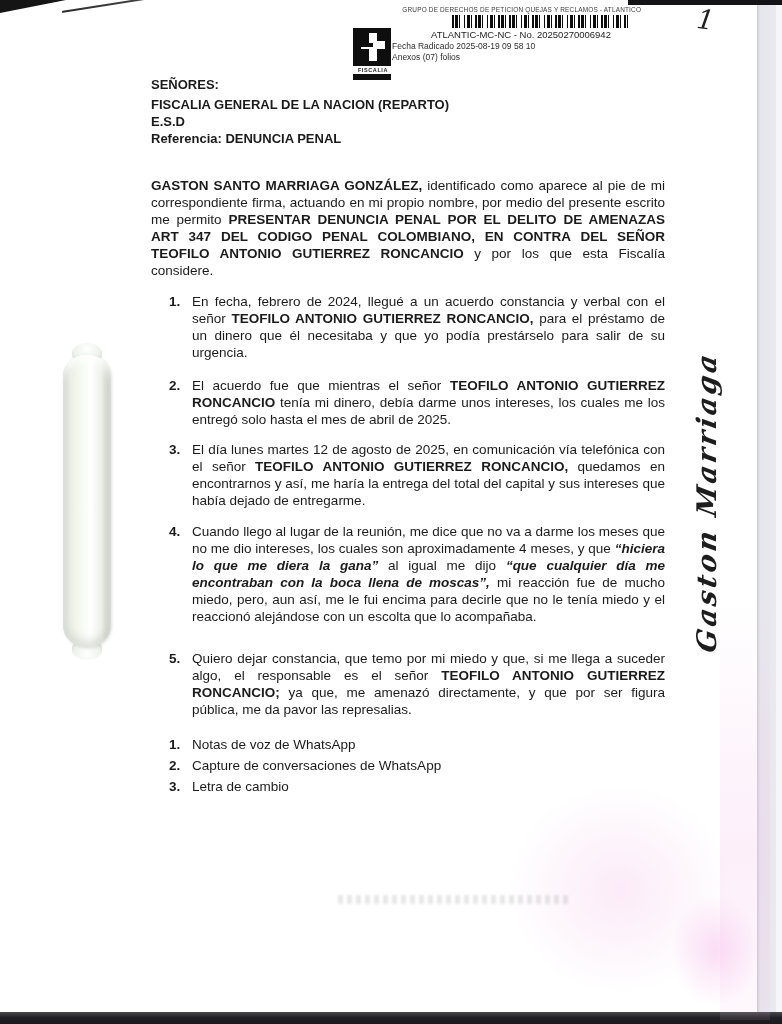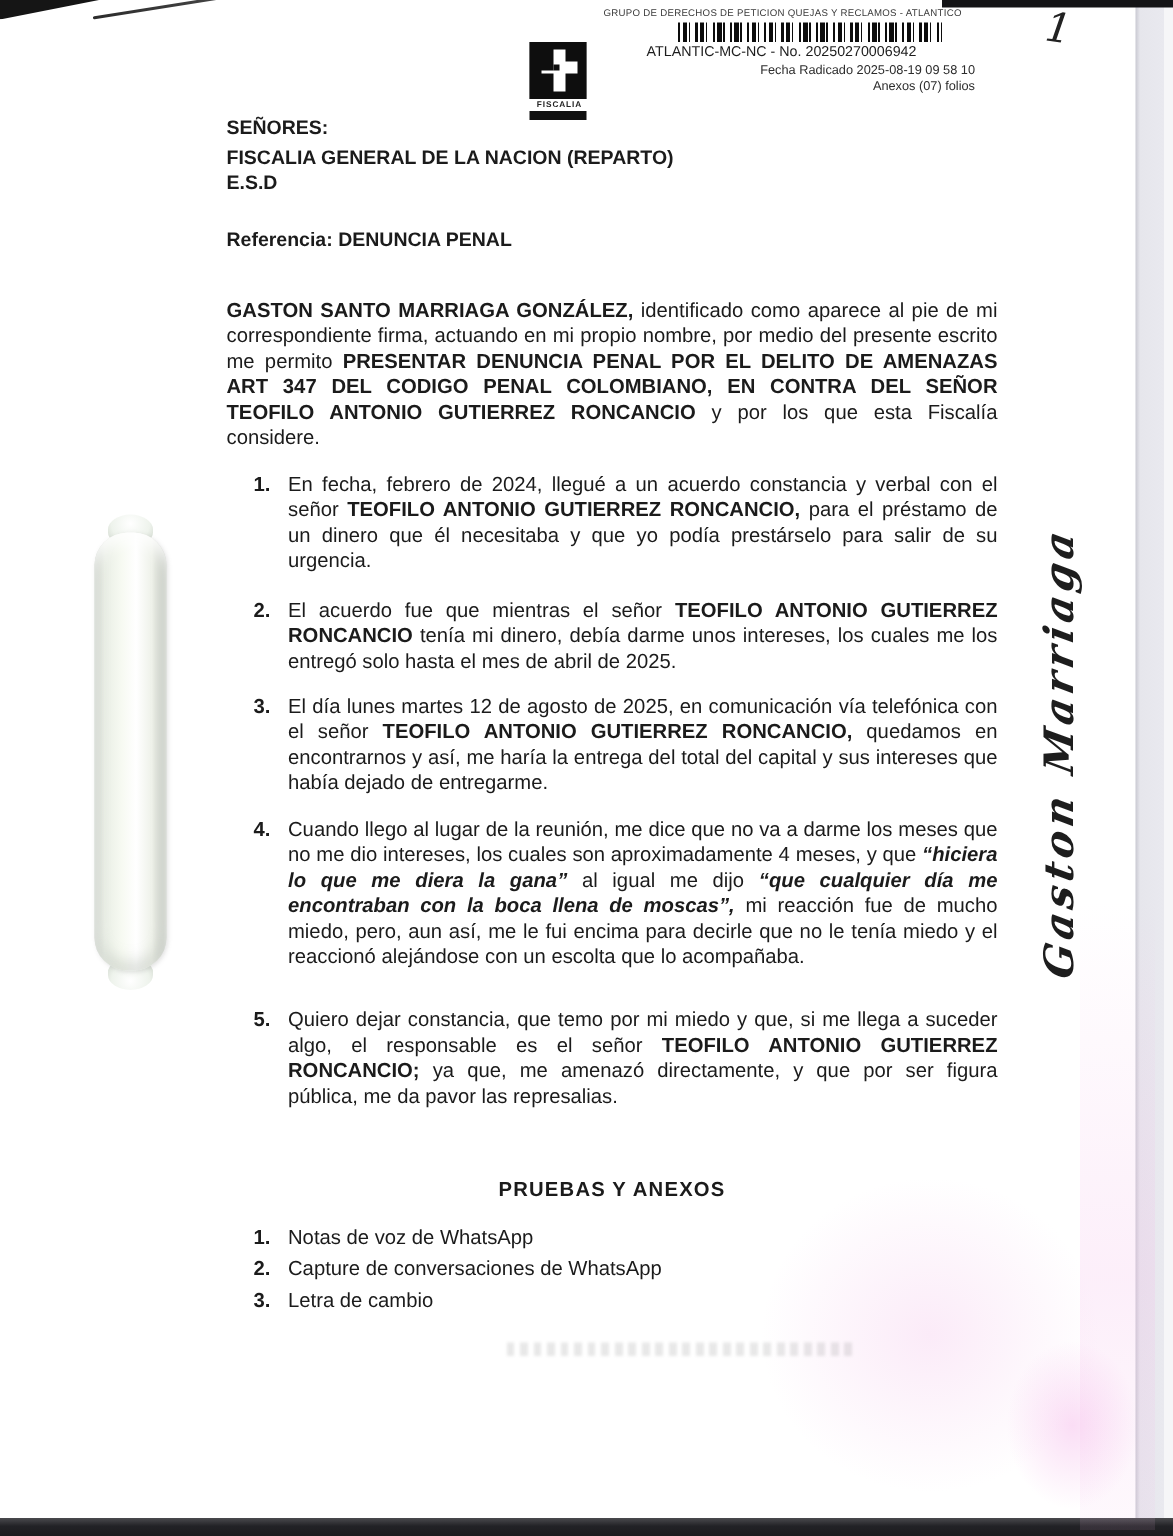--- a/index.html
+++ b/index.html
@@ -33,21 +33,21 @@
     border-radius:2px;transform:rotate(-9deg);transform-origin:left center;
   }
   
   .stamp{position:absolute;left:348px;top:6px;width:302px;}
   .stamp-office{font-size:7px;letter-spacing:.2px;color:#3a3a3a;text-align:center;margin-left:44px;white-space:nowrap;transform:scale(.92);transform-origin:center top;}
   .stamp-barcode{
     margin:2px auto 1px;margin-left:104px;width:176px;height:13px;
     background:repeating-linear-gradient(90deg,#0c0c0c 0 1.5px,#fff 1.5px 3px,#0c0c0c 3px 6px,#fff 6px 7px,#0c0c0c 7px 8px,#fff 8px 11.5px);
   }
   .stamp-code{font-size:9.5px;font-weight:400;color:#1d1d1d;text-align:center;margin-left:44px;}
-  .stamp-date,.stamp-annex{font-size:8.5px;color:#2c2c2c;text-align:right;margin-left:44px;margin-top:1px;}
+  .stamp-date,.stamp-annex{font-size:8.5px;color:#2c2c2c;text-align:left;margin-left:44px;margin-top:1px;}
   .stamp-logo{position:absolute;left:5px;top:22px;width:40px;}
   .stamp-logo-box{width:38px;height:38px;background:#0e0e0e;display:block;}
   .stamp-logo-label{font-size:5.5px;font-weight:700;letter-spacing:.6px;color:#222;text-align:center;margin-top:1px;}
   .stamp-logo-bar{width:38px;height:6px;background:#101010;margin-top:1px;}
   .handwritten-page-number{
     position:absolute;left:697px;top:4px;font-family:"DejaVu Serif",cursive;
     font-size:27px;font-style:italic;color:#222;transform:rotate(8deg);
   }
   
   .gloss-strip{
@@ -78,21 +78,21 @@
     transform:rotate(-90deg);
     font-family:"DejaVu Serif",cursive;font-style:italic;font-weight:600;
     font-size:27px;letter-spacing:3px;color:#1d1d1d;text-align:center;
     white-space:nowrap;
   }
   .side-handwriting span{display:inline-block;transform:skewX(-10deg);}
   
   .content{position:absolute;left:151px;top:76px;width:514px;color:#1b1b1b;}
   .line{font-size:13px;line-height:17px;font-weight:700;}
   .addressee-block{margin-top:3px;}
-  .reference{margin-top:21px;}
+  .reference{}
   .intro{margin-top:30px;font-size:13.5px;line-height:17px;text-align:justify;}
   b{font-weight:700;}
   .bi{font-weight:700;font-style:italic;}
   .section-title{margin-top:36px;text-align:center;font-size:13.5px;font-weight:700;letter-spacing:.8px;}
   .hechos-list{margin:13px 0 0 0;padding:0;list-style:none;}
   .hecho{display:flex;margin:0 0 16px 18px;}
   .hecho:nth-child(2){margin-bottom:13px;}
   .hecho:nth-child(3){margin-bottom:14px;}
   .hecho:nth-child(4){margin-bottom:25px;}
   .hecho .num{flex:none;width:16px;margin-right:7px;font-size:13.5px;line-height:17px;font-weight:700;}
@@ -172,21 +172,20 @@
     <li class="hecho">
       <span class="num">4.</span>
       <p class="htext"><span>Cuando llego al lugar de la reunión, me dice que no va a darme los meses que no me dio intereses, los cuales son aproximadamente 4 meses, y que </span><span class="bi">“hiciera lo que me diera la gana”</span><span> al igual me dijo </span><span class="bi">“que cualquier día me encontraban con la boca llena de moscas”,</span><span> mi reacción fue de mucho miedo, pero, aun así, me le fui encima para decirle que no le tenía miedo y el reaccionó alejándose con un escolta que lo acompañaba.</span></p>
     </li>
     <li class="hecho">
       <span class="num">5.</span>
       <p class="htext"><span>Quiero dejar constancia, que temo por mi miedo y que, si me llega a suceder algo, el responsable es el señor </span><b>TEOFILO ANTONIO GUTIERREZ RONCANCIO;</b><span> ya que, me amenazó directamente, y que por ser figura pública, me da pavor las represalias.</span></p>
     </li>
   </ol>
 
-  <div class="section-title pruebas-title">PRUEBAS Y ANEXOS</div>
 
   <ol class="pruebas-list">
     <li class="prueba">
       <span class="num">1.</span>
       <span>Notas de voz de WhatsApp</span>
     </li>
     <li class="prueba">
       <span class="num">2.</span>
       <span>Capture de conversaciones de WhatsApp</span>
     </li>

